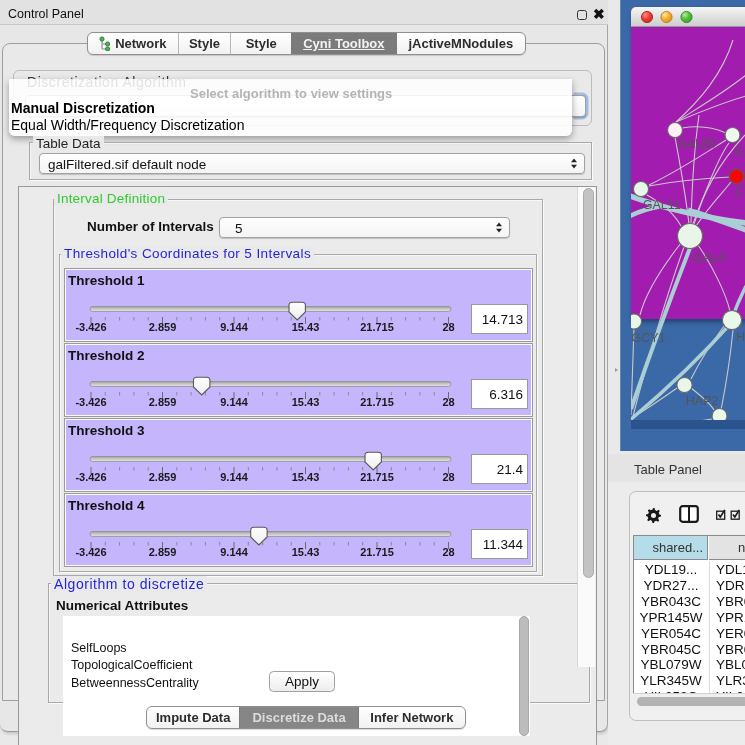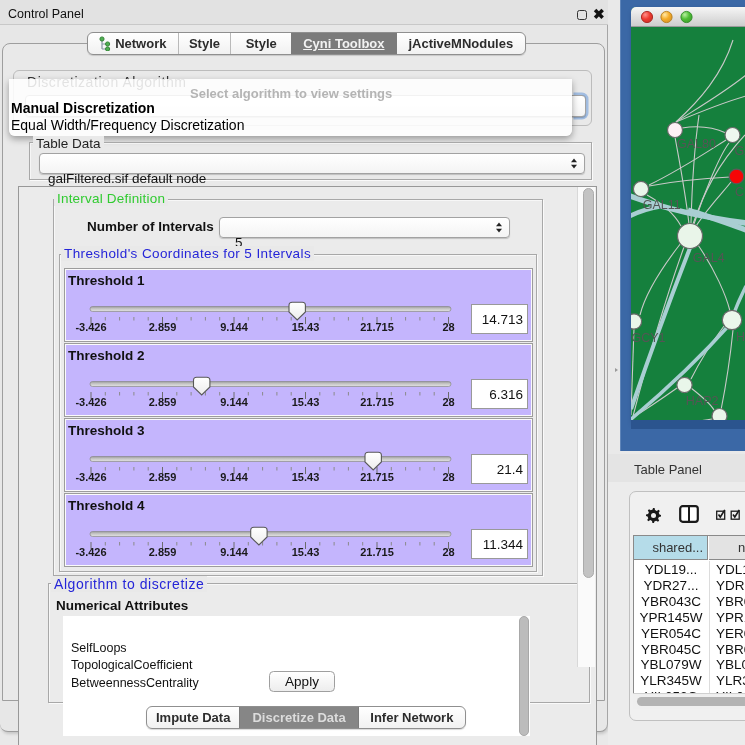--- a/index.html
+++ b/index.html
@@ -33,21 +33,21 @@
   #toptabs { left:87px; top:32px; width:439px; }
   #bottabs { left:146px; top:706px; width:320px; }
 
   
   .group { border:1px solid #a8a8a8; box-shadow:1px 1px 0 rgba(255,255,255,0.75), inset 1px 1px 0 rgba(255,255,255,0.6); }
   .gtitle { position:absolute; font-size:13.5px; background:#e9e9e9; padding:0 3px; white-space:nowrap; }
 
   
   .combo { background:linear-gradient(#ffffff,#f4f4f4); border:1px solid #a2a2a2; border-radius:4px;
            box-shadow:0 1px 1px rgba(0,0,0,0.18); font-size:13.5px; color:#111; }
-  .combo .cv { position:absolute; left:8px; top:3px;margin-top:14px; }
+  .combo .cv { position:absolute; left:8px; top:3px; }
   .combo svg { position:absolute; right:6px; top:50%; margin-top:-6px; }
 
   
   .thpanel { left:63px; width:469px; height:74px; background:#c4b5fd;
              border:1px solid #9c9c9c; box-shadow:inset 0 0 0 1px #fafafa; }
   .thpanel .tl { position:absolute; left:3px; top:4px; font-size:13.5px; font-weight:bold; color:#111; }
   .valbox { position:absolute; left:406px; top:35px; width:57px; height:30px; background:#fff;
             border:1px solid #999; font-size:13.5px; color:#111; text-align:right;
             padding:7px 4px 0 0; }
 
@@ -62,21 +62,21 @@
   .listitem { font-size:12.5px; color:#111;margin-top:21px; }
 
   button.apply { position:absolute; left:269px; top:671px; width:66px; height:20.5px;
                  background:linear-gradient(#ffffff,#ededed); border:1px solid #9f9f9f;
                  border-radius:4.5px; font-family:"Liberation Sans",sans-serif; font-size:13.5px; color:#111; }
 
   
   #rgap { left:608px; top:0; width:137px; height:745px; background:#e9e9e9; }
   #bluepanel { left:620px; top:0; width:125px; height:451px; background:#3b68a6;
                border-left:1px solid #5f85b9; }
-  #macwin { left:631px; top:7px; width:114px; height:413px; background:#15803d; border-radius:5px 0 0 0;
+  #macwin { left:631px; top:7px; width:114px; height:312px; background:#a21caf; border-radius:5px 0 0 0;
             box-shadow:2px 3px 5px rgba(10,30,60,0.5); }
   #mactitle { position:absolute; left:0; top:0; width:114px; height:20px; border-radius:5px 0 0 0;
               background:linear-gradient(#f6f6f6,#cdcdcd); border-bottom:1px solid #9a9a9a; }
   #tablepanelbar { left:608px; top:454px; width:137px; height:28px; background:#e4e4e4; }
   #tablepanelbar .t { position:absolute; left:26px; top:8px; font-size:13px; color:#333; }
   #tablewin { left:629px; top:491px; width:120px; height:230px; background:#f0f0f0;
               border:1px solid #c0c0c0; border-radius:7px 0 0 7px; }
 </style>
 </head>
 <body>

